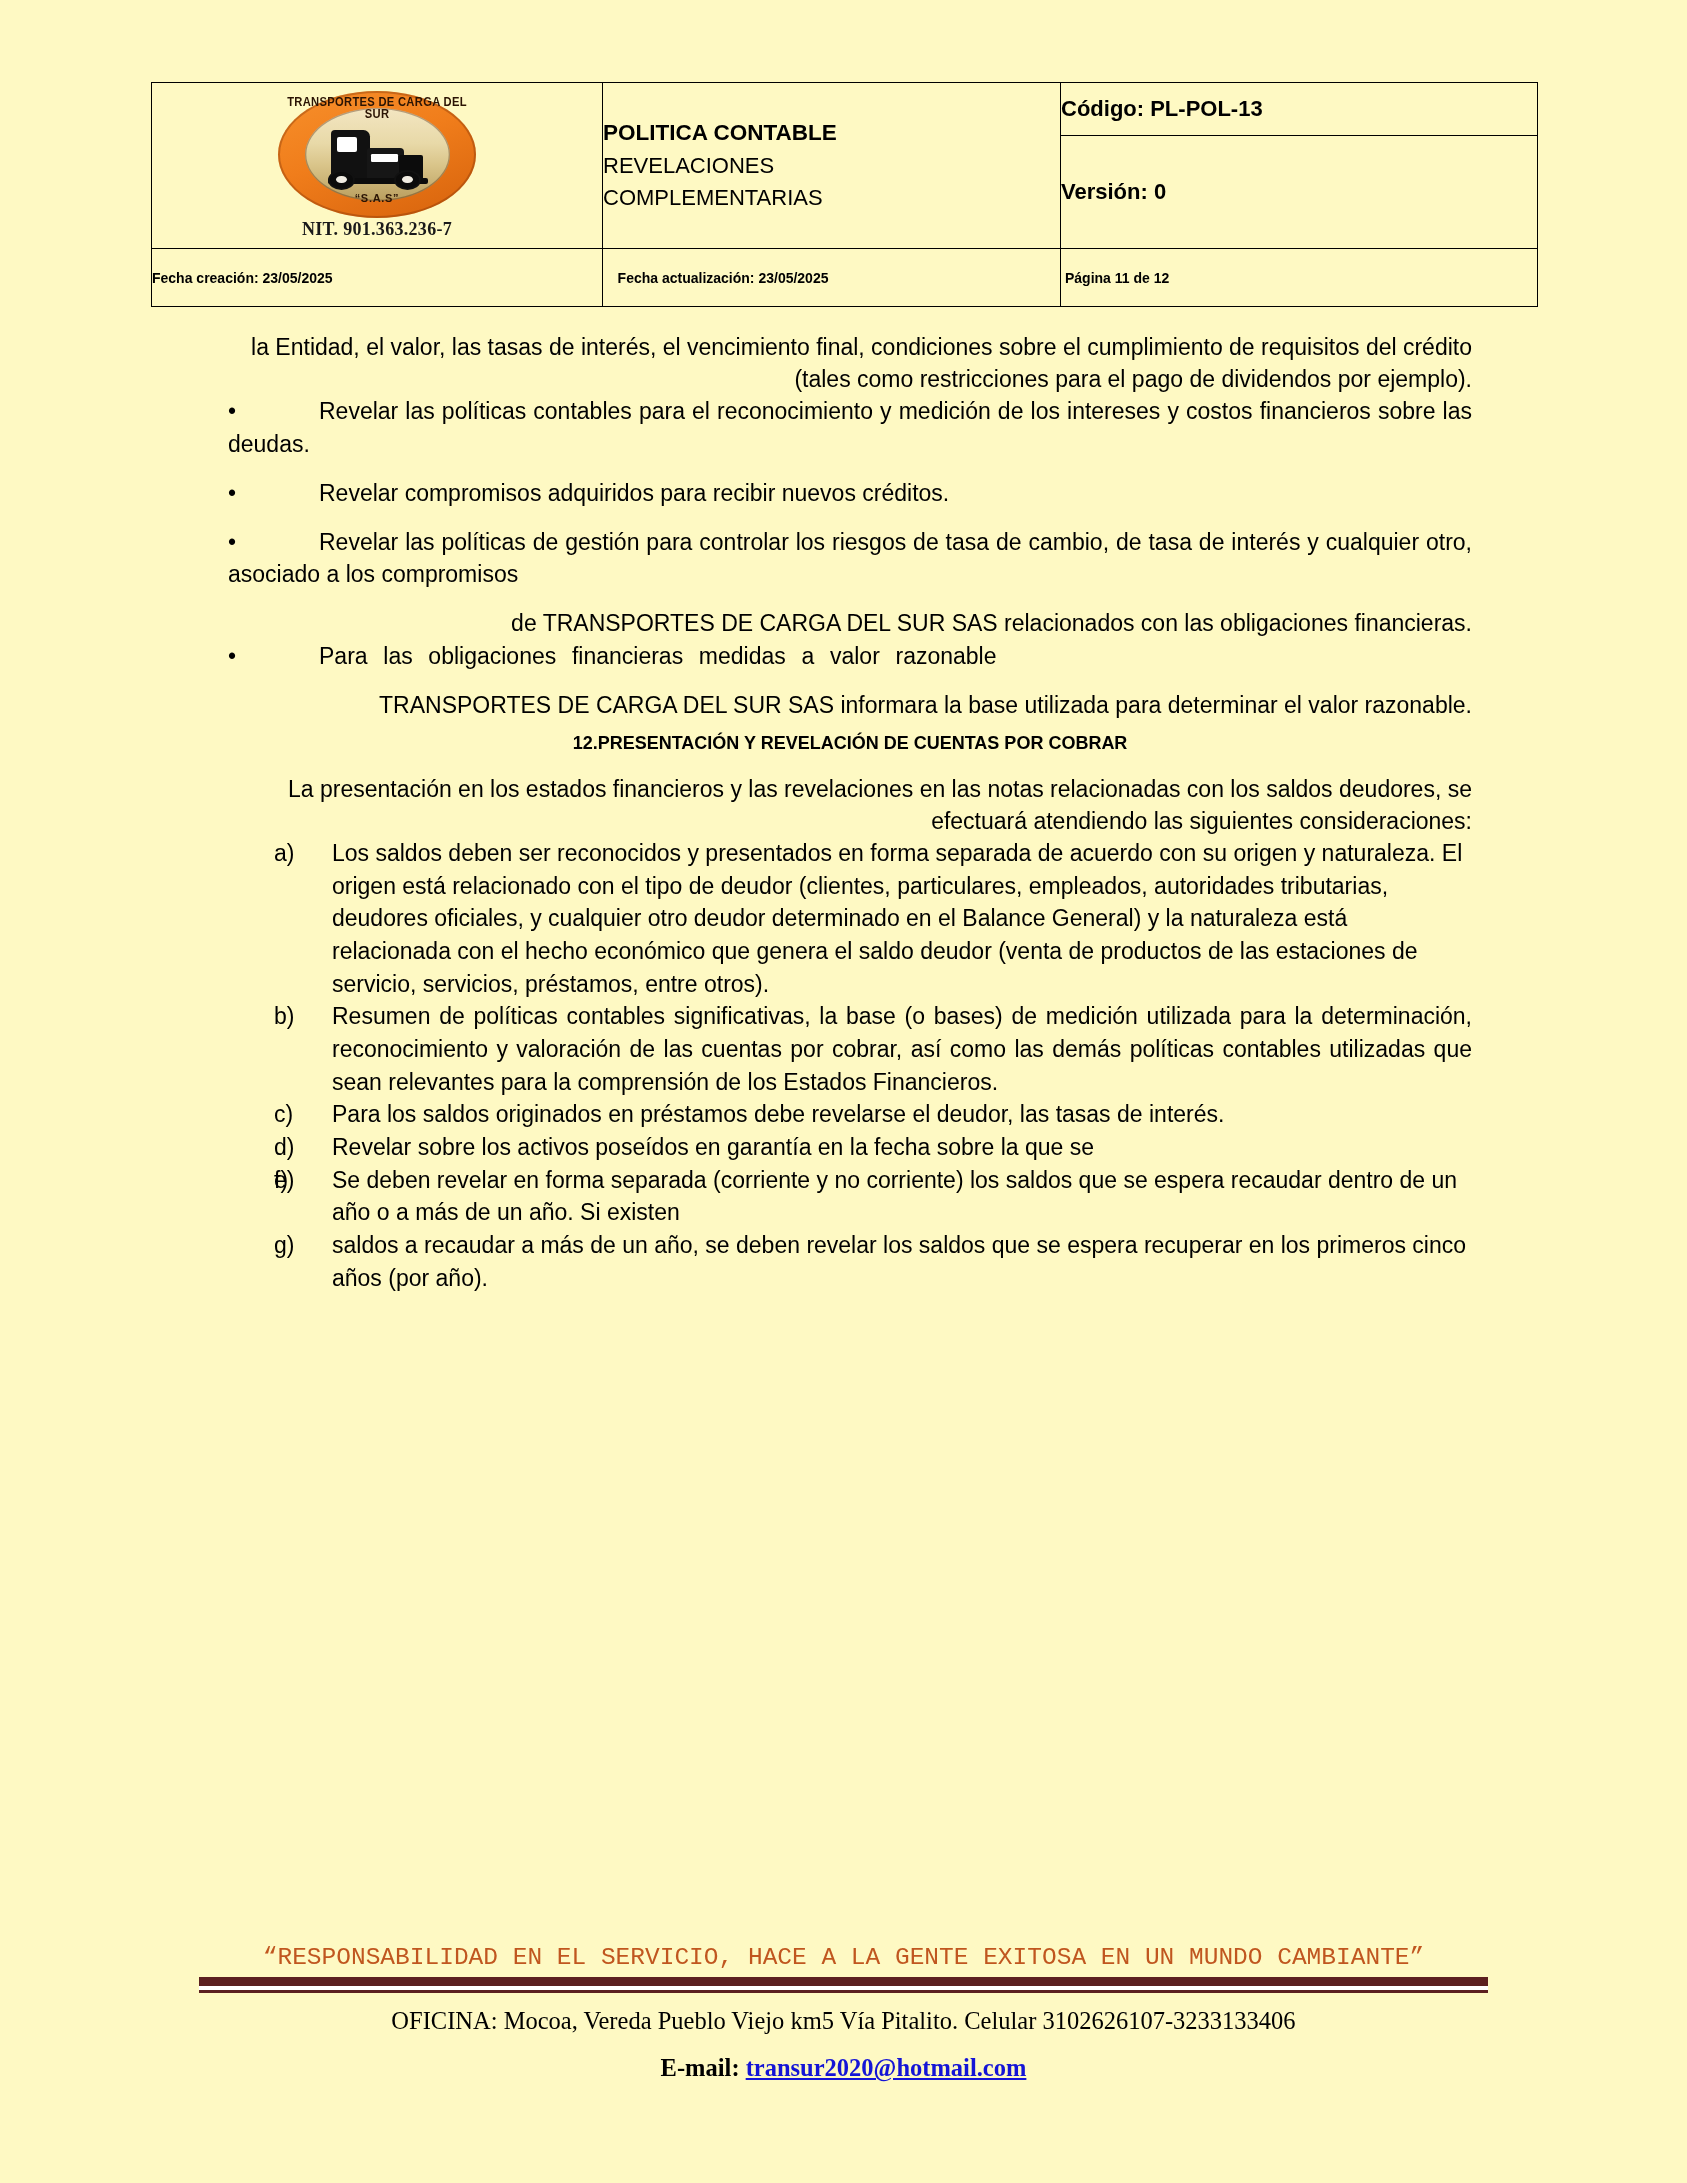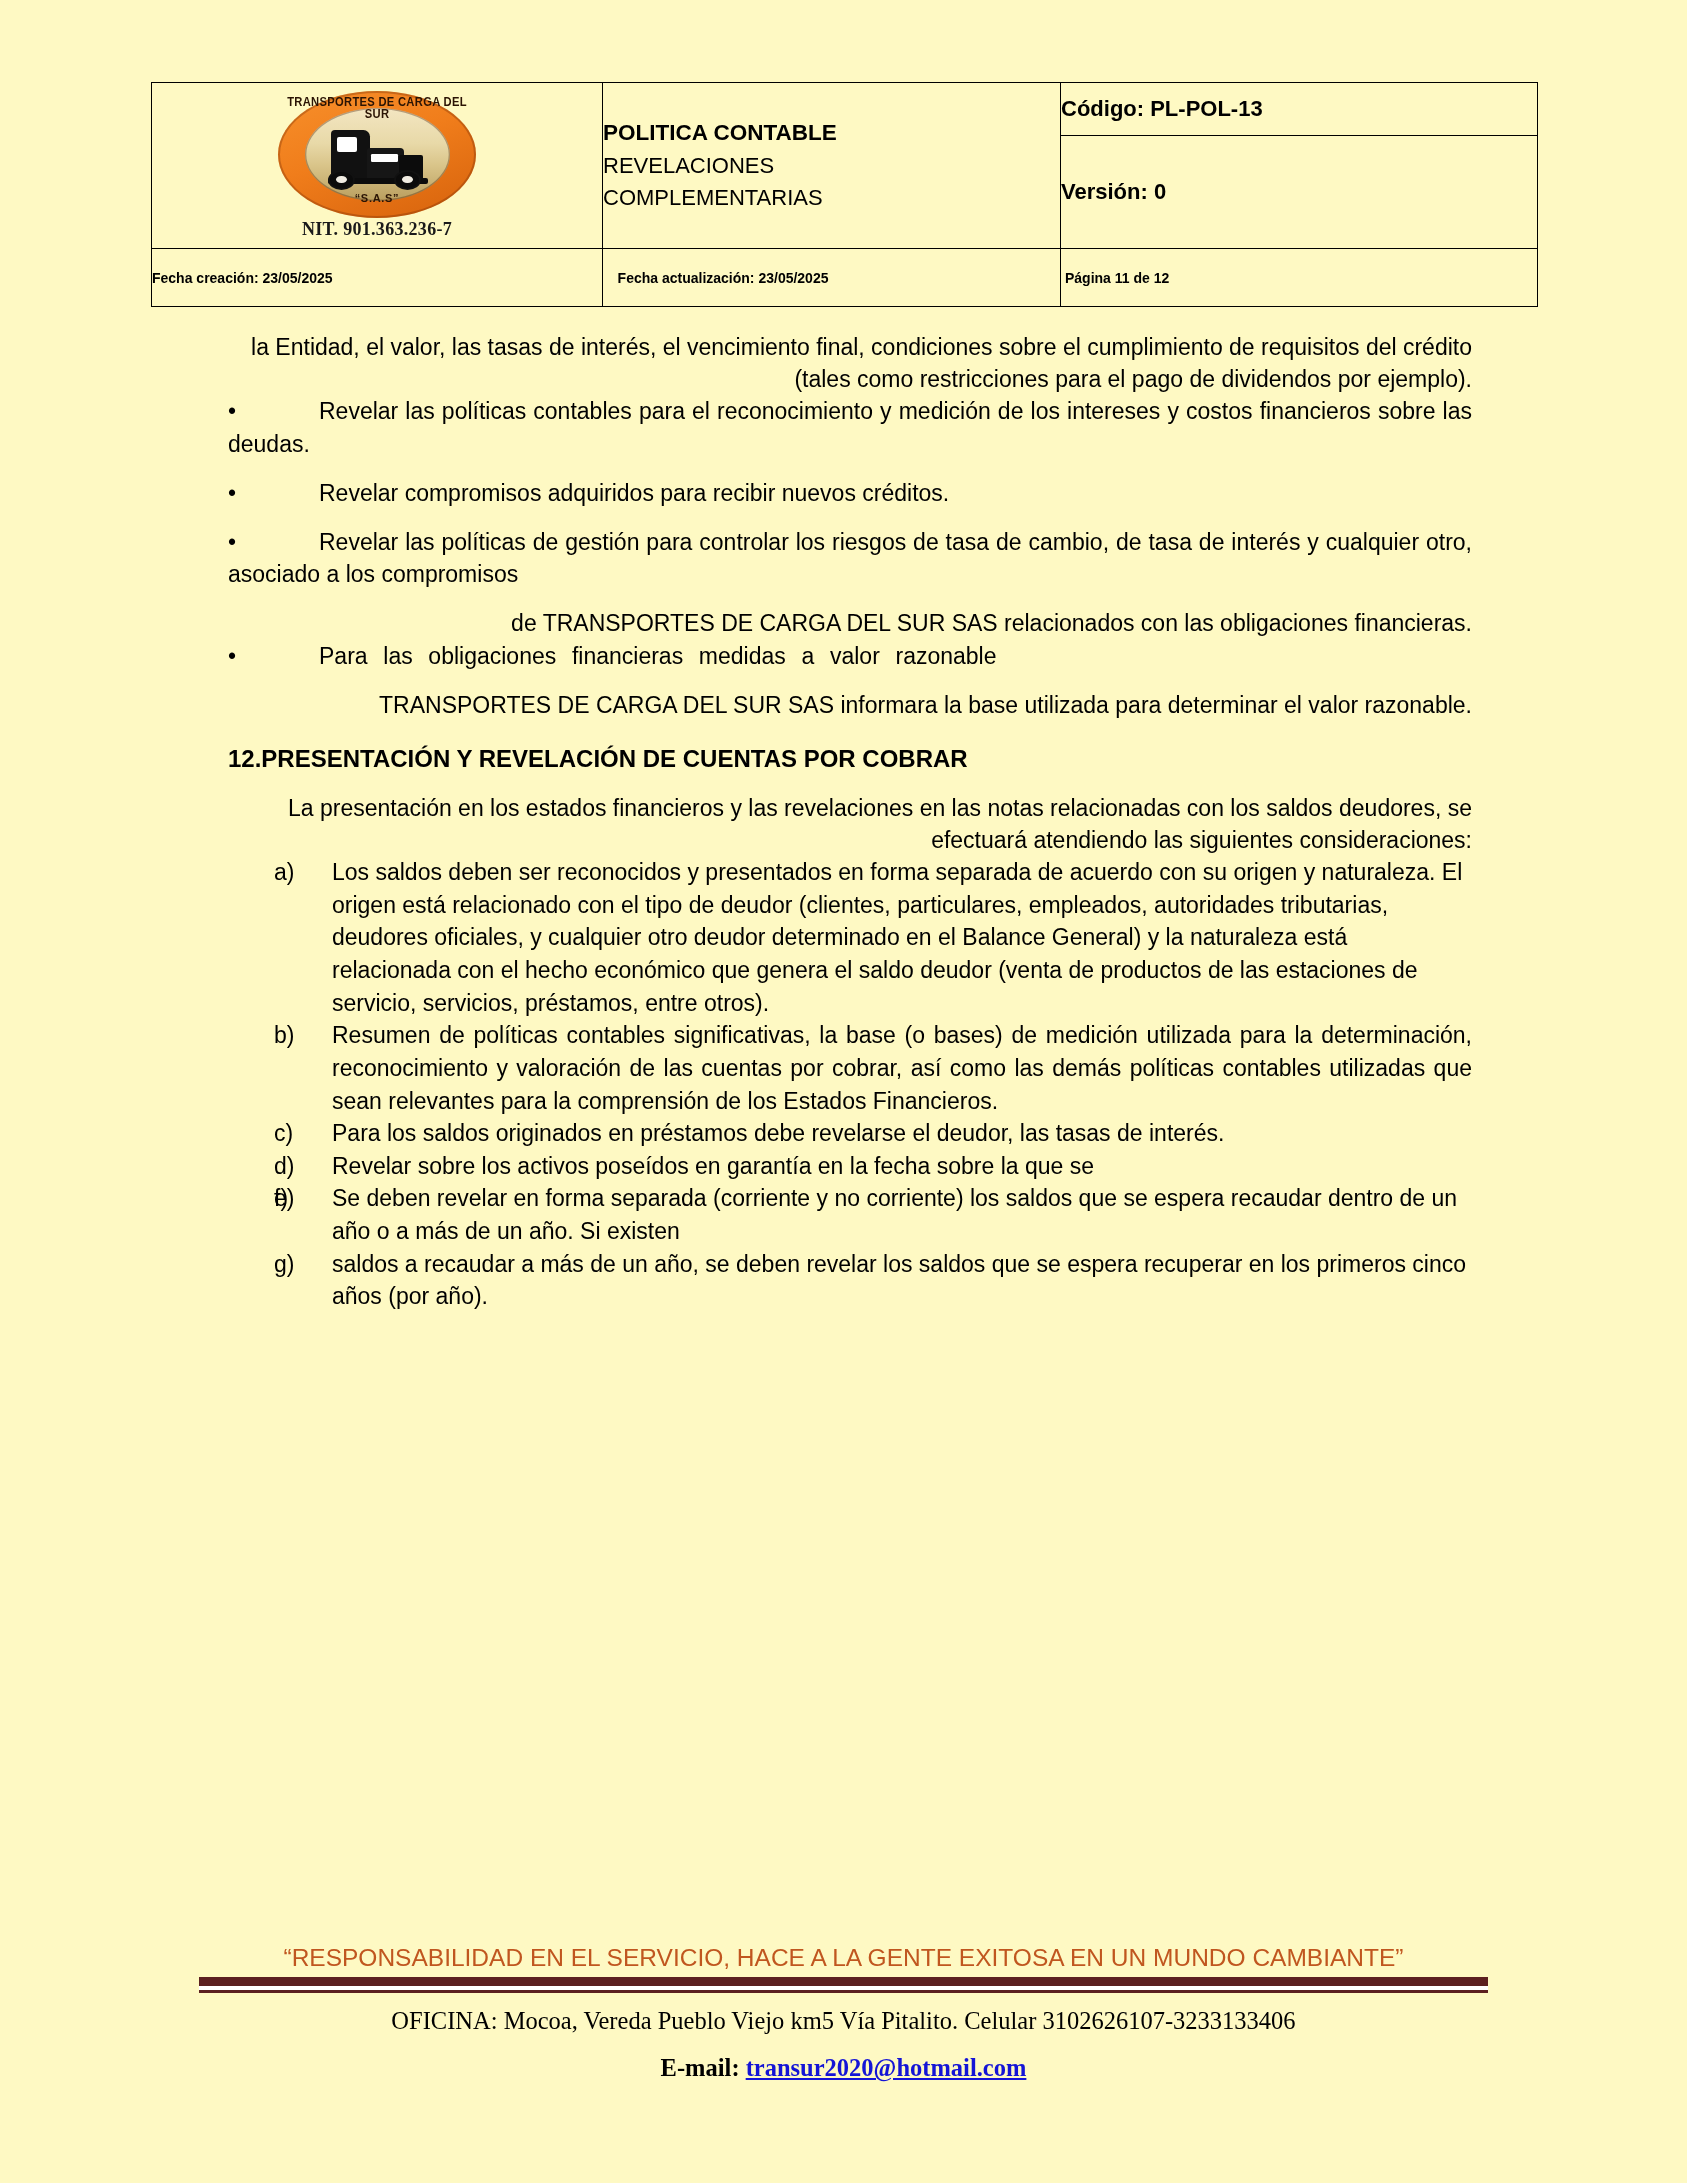--- a/index.html
+++ b/index.html
@@ -268,24 +268,25 @@
     line-height: 1.40;
     margin: 0 0 17px 0;
   }
   .bullet-dot {
     display: inline-block;
     width: 91px;
   }
   .just { text-align: justify; }
 
   h2.heading {
-    font-size: 24px;
+    font-size: 18px;
     font-weight: bold;
     line-height: 1.32;
-    margin: 22px 0 17px 0;
+    margin: 11px 0 17px 0;
+    text-align: center;
   }
 
   ol.lettered {
     margin: 0;
     padding: 0 0 0 0;
     list-style: none;
     counter-reset: litem;
   }
   ol.lettered > li {
     position: relative;
@@ -305,21 +306,21 @@
 
   
   .footer {
     position: absolute;
     left: 0;
     top: 1945px;
     width: 1687px;
     text-align: center;
   }
   .slogan {
-    font-family: Liberation Sans, sans-serif;
+    font-family: Liberation Mono, monospace;
     font-size: 24.5px;
     font-weight: normal;
     color: #C0561F;
     letter-spacing: 0px;
     line-height: 1.1;
     white-space: nowrap;
   }
   .rule-wrap {
     margin: 5.3px auto 0 auto;
     width: 1289px;

